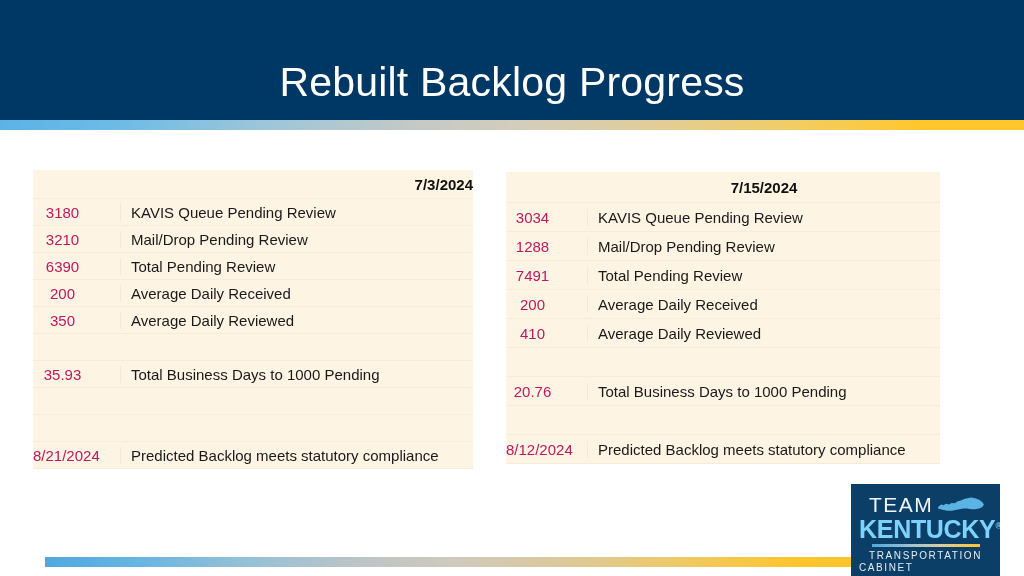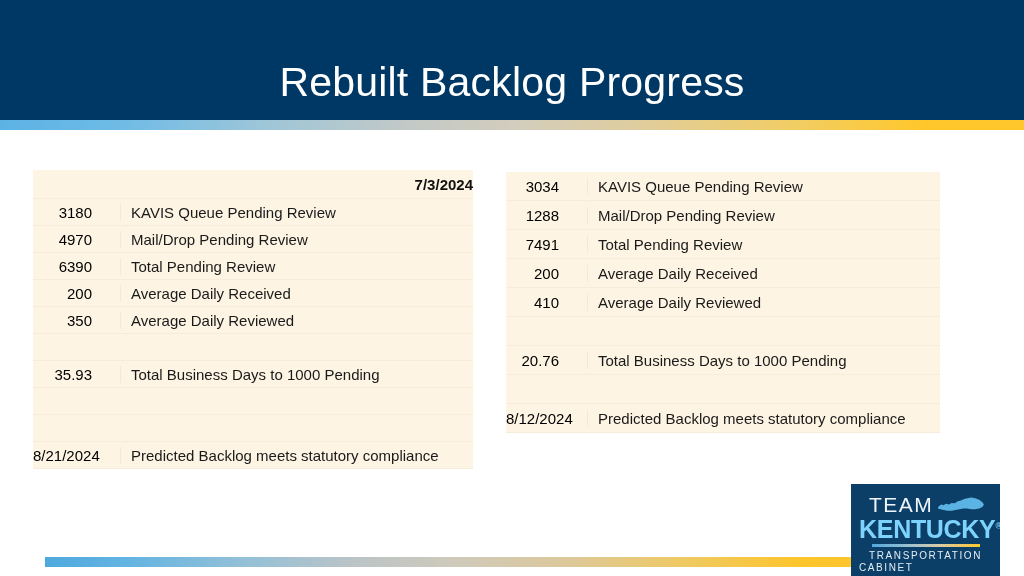--- a/index.html
+++ b/index.html
@@ -35,23 +35,23 @@
 
   
   .table-block { position:absolute; background:#fdf4e3; }
   .table-block .row {
     display:flex; align-items:center;
     background:#fdf4e3;
     border-bottom:1px solid #f6ecd9;
   }
   .table-block .row.blank { border-bottom:1px solid #f6ecd9; }
   .table-block .cell-num {
-    text-align:right;
+    text-align:center;
     padding-right:28px;
-    color:#000000;
+    color:#be185d;
     white-space:nowrap;
     border-right:1px solid #f4e9d4;
   }
   .table-block .cell-label {
     text-align:right;
     padding-left:10px;
     color:#1a1a1a;
     white-space:nowrap;
   }
   .table-block .row.header-row .cell-num { border-right:1px solid #f4e9d4; }
@@ -135,21 +135,21 @@
   <div id="table-left" class="table-block">
       <div class="row header-row">
         <div class="cell-num"></div>
         <div class="cell-head">7/3/2024</div>
       </div>
       <div class="row">
         <div class="cell-num">3180</div>
         <div class="cell-label">KAVIS Queue Pending Review</div>
       </div>
       <div class="row">
-        <div class="cell-num">4970</div>
+        <div class="cell-num">3210</div>
         <div class="cell-label">Mail/Drop Pending Review</div>
       </div>
       <div class="row">
         <div class="cell-num">6390</div>
         <div class="cell-label">Total Pending Review</div>
       </div>
       <div class="row">
         <div class="cell-num">200</div>
         <div class="cell-label">Average Daily Received</div>
       </div>
@@ -173,20 +173,24 @@
         <div class="cell-num"></div>
         <div class="cell-label"></div>
       </div>
       <div class="row">
         <div class="cell-num">8/21/2024</div>
         <div class="cell-label">Predicted Backlog meets statutory compliance</div>
       </div>
     </div>
 
   <div id="table-right" class="table-block">
+      <div class="row header-row">
+        <div class="cell-num"></div>
+        <div class="cell-head">7/15/2024</div>
+      </div>
       <div class="row">
         <div class="cell-num">3034</div>
         <div class="cell-label">KAVIS Queue Pending Review</div>
       </div>
       <div class="row">
         <div class="cell-num">1288</div>
         <div class="cell-label">Mail/Drop Pending Review</div>
       </div>
       <div class="row">
         <div class="cell-num">7491</div>

